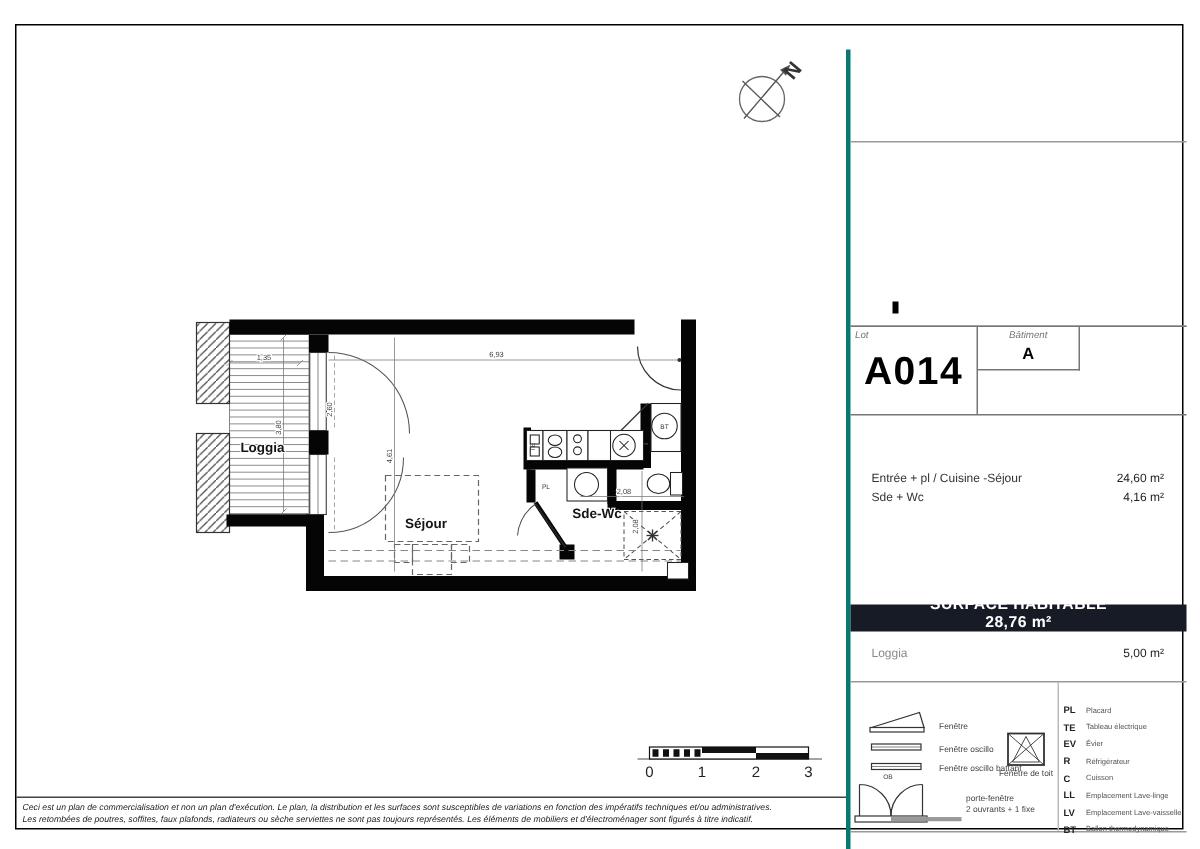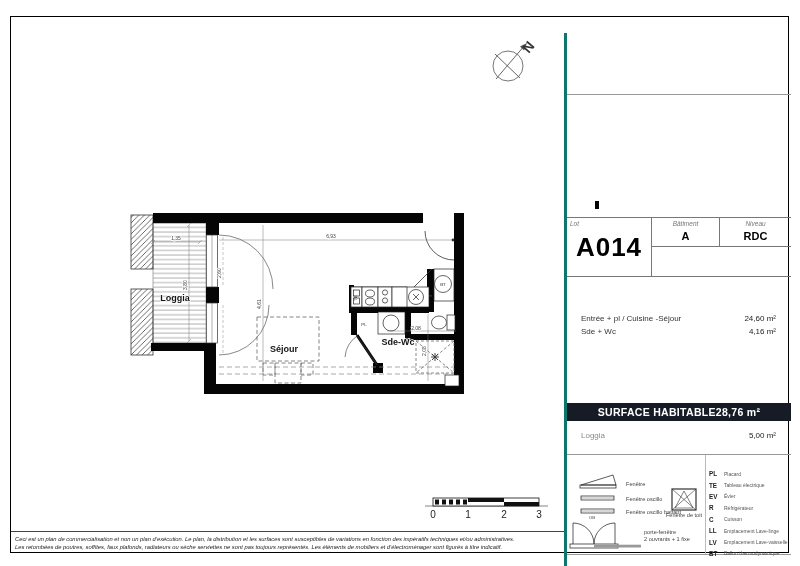--- a/index.html
+++ b/index.html
@@ -24,21 +24,21 @@
   .cl-niv{left:153px;top:0;width:71px;height:29px;border-bottom:1px solid #777;}
   .cl-type{left:85px;top:29px;width:139px;height:29px;}
   .cap{position:absolute;left:3px;top:2px;font-size:6.5px;font-style:italic;color:#777;}
   .cap-c{position:absolute;left:0;right:0;top:2px;text-align:center;font-size:6.5px;font-style:italic;color:#777;}
   .lotnum{position:absolute;left:0;right:0;top:14px;text-align:center;font-size:26px;font-weight:bold;letter-spacing:1px;color:#000;}
   .bigval{position:absolute;left:0;right:0;top:12px;text-align:center;font-size:11px;font-weight:bold;color:#000;}
   #areas{position:absolute;left:0;right:0;top:246px;margin-top:33px;}
   .arow{display:flex;justify-content:space-between;padding:2px 15px 2px 14px;font-size:8px;color:#333;}
   .arow .v{color:#222;}
   #surfbar{position:absolute;left:0;right:0;top:370px;height:18px;background:#171b26;display:flex;
-           justify-content:center;align-items:center;padding:0 18px;box-sizing:border-box;}
+           justify-content:flex-end;align-items:center;padding:0 18px;box-sizing:border-box;flex-direction:column;}
   #surfbar span{color:#fff;font-weight:bold;font-size:10.5px;letter-spacing:.3px;}
   #logrow{position:absolute;left:0;right:0;top:388px;height:34px;border-bottom:1px solid #999;box-sizing:border-box;}
   #logrow .l{position:absolute;left:14px;top:10px;font-size:8px;color:#8a8a8a;}
   #logrow .v{position:absolute;right:15px;top:10px;font-size:8px;color:#222;}
   #legend{position:absolute;left:0;right:0;top:422px;height:100px;border-bottom:1px solid #999;box-sizing:border-box;}
   #legdiv{position:absolute;left:138px;top:0;bottom:0;border-left:1px solid #bbb;}
   #abbrevs{position:absolute;left:142px;right:2px;top:13px;}
   .abrow{height:11.4px;display:flex;align-items:center;}
   .abrow .c{width:15px;font-size:6.3px;font-weight:bold;color:#222;}
   .abrow .t{font-size:5px;color:#555;white-space:nowrap;}
@@ -220,24 +220,20 @@
 
     <div id="tblock">
       <div class="cell cl-lot">
         <span class="cap">Lot</span>
         <div class="lotnum">A014</div>
       </div>
       <div class="cell cl-bat">
         <span class="cap-c">Bâtiment</span>
         <div class="bigval">A</div>
       </div>
-      <div class="cell cl-niv">
-        <span class="cap-c">Niveau</span>
-        <div class="bigval">RDC</div>
-      </div>
     </div>
 
     <div id="areas">
       <div class="arow">
         <span>Entrée + pl / Cuisine -Séjour</span>
         <span class="v">24,60 m²</span>
       </div>
       <div class="arow">
         <span>Sde + Wc</span>
         <span class="v">4,16 m²</span>

